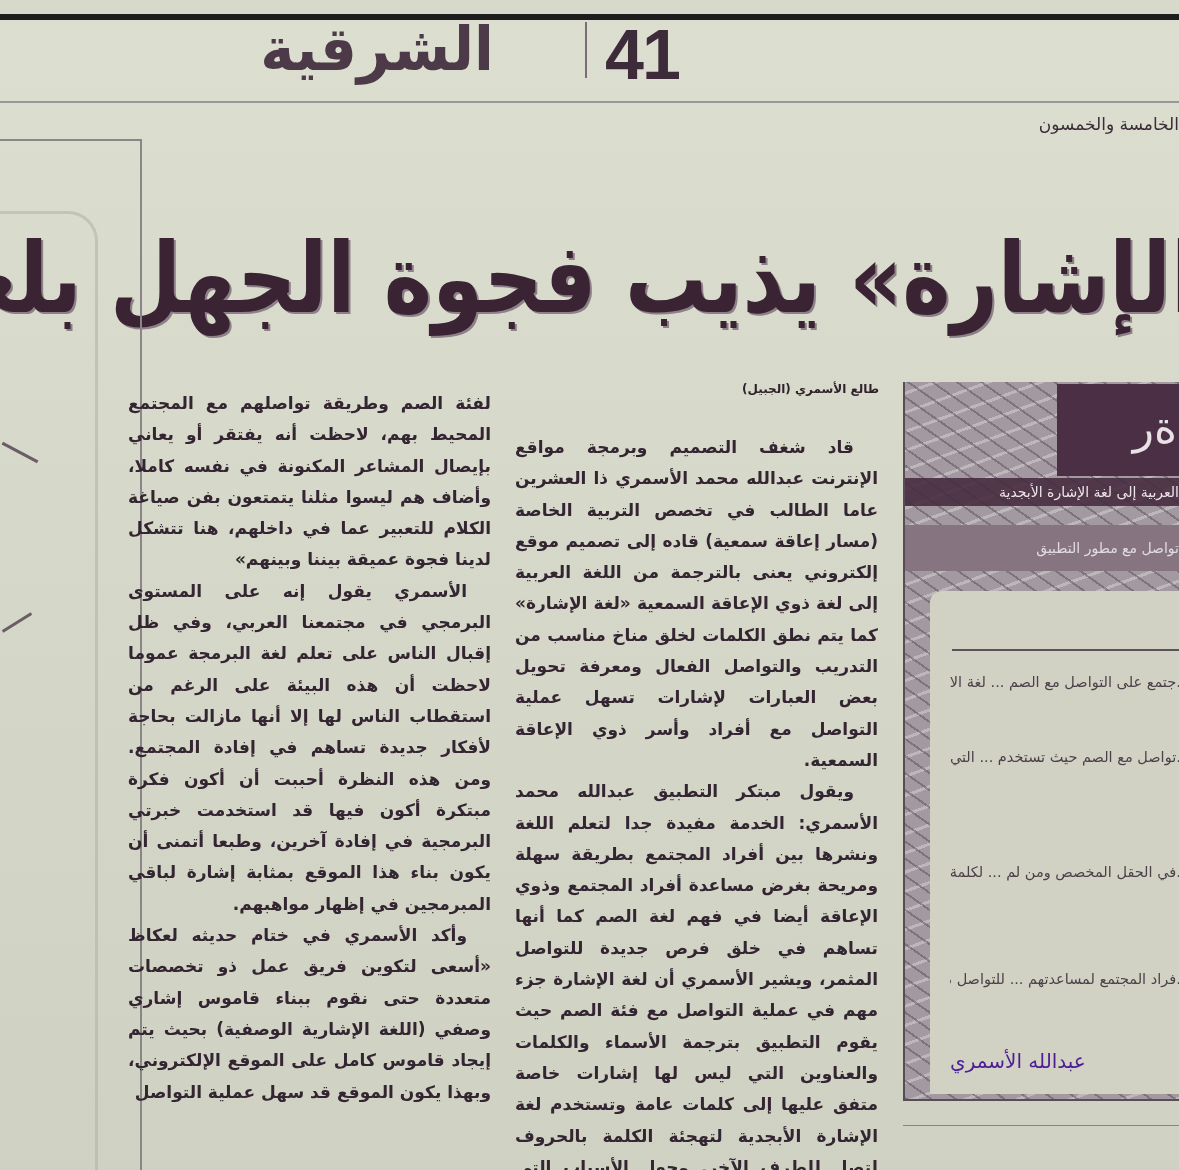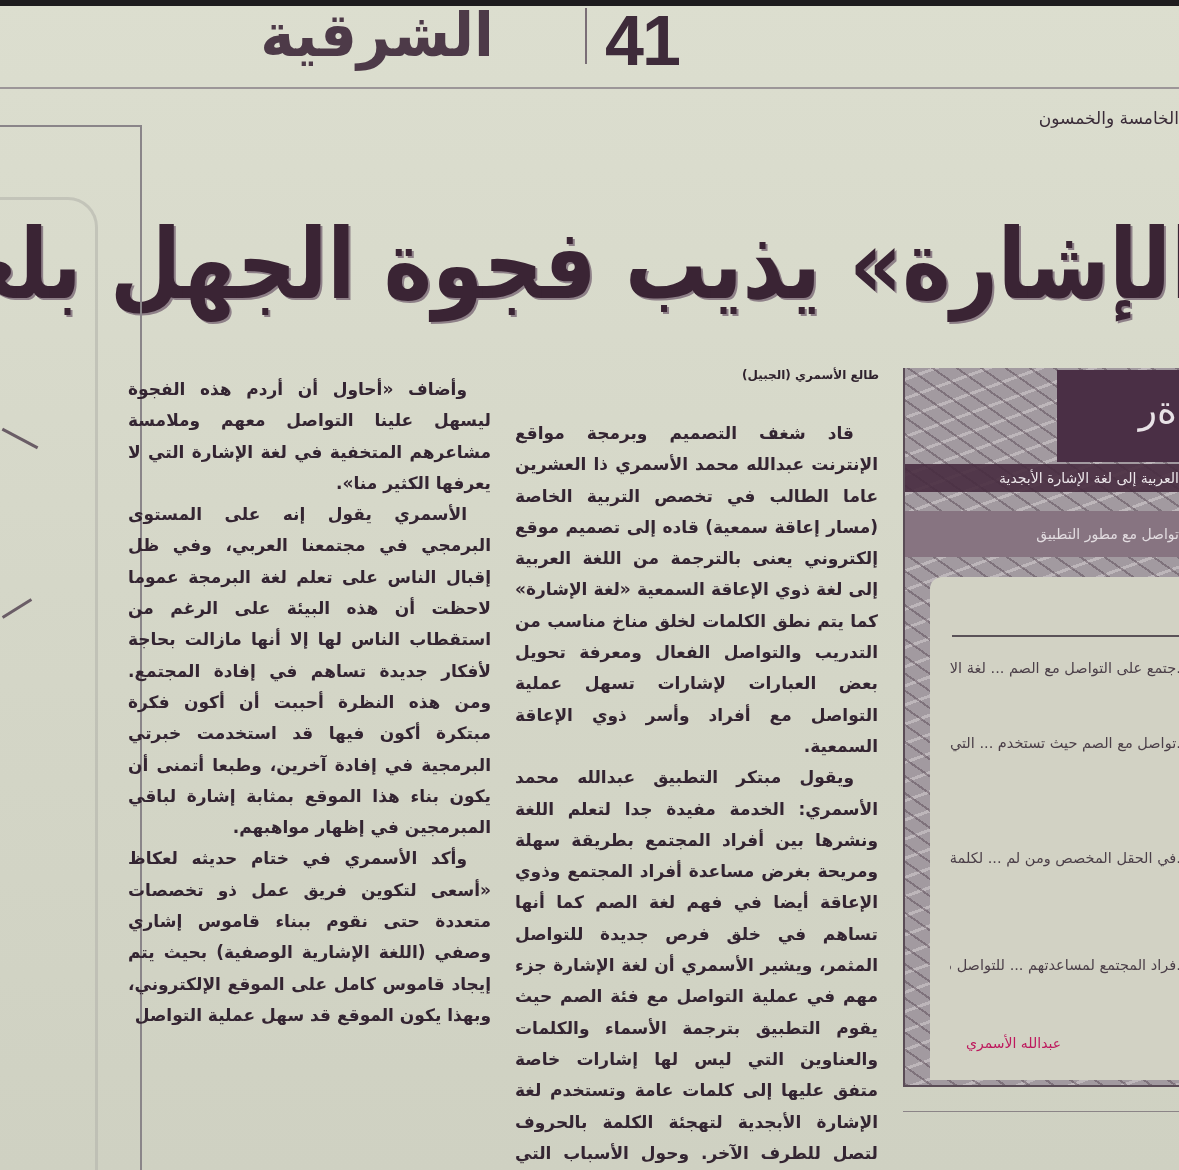--- a/index.html
+++ b/index.html
@@ -5,20 +5,21 @@
   html, body { margin: 0; padding: 0; }
   body {
     width: 1179px; height: 1170px; overflow: hidden; position: relative;
     background: #d7d9cb;
     font-family: "DejaVu Sans", sans-serif;
     color: #3a2a38;
   }
   .paper {
     position: absolute; inset: 0;
     background: linear-gradient(180deg, #dcdecf 0%, #d5d7c8 50%, #cfd1c2 100%);
+    margin-top: 14px;
   }
   .topbar { position: absolute; left: 0; top: 0; width: 1179px; height: 6px; background: #1e1c1e; }
   .section-name {
     position: absolute; left: 232px; top: 2px; width: 290px; height: 70px;
     font-size: 58px; font-weight: bold; color: #4d3a48; direction: rtl; text-align: center;
     line-height: 66px; transform: scaleY(1.05);
   }
   .vsep { position: absolute; left: 585px; top: 8px; width: 2px; height: 56px; background: #7a6e76; }
   .page-num {
     position: absolute; left: 605px; top: 0px; font-size: 70px; font-weight: bold; color: #3e2b3a;
@@ -26,21 +27,21 @@
   }
   .hrule { position: absolute; left: 0; top: 87px; width: 1179px; height: 2px; background: #9c9698; }
   .urlbar {
     position: absolute; left: 170px; top: 89px; width: 555px; height: 23px;
     background: #726a70; display: flex; align-items: center; color: #f0ede8;
   }
   .urlbar .url { font-family: "Liberation Serif", serif; font-weight: bold; font-size: 20px; padding-left: 16px; letter-spacing: 0.5px; }
   .urlbar .slash { font-size: 20px; margin: 0 8px; }
   .urlbar .issue { font-size: 15px; margin-right: 24px; }
   .urlbar .issue-lbl { font-size: 18px; font-weight: bold; direction: rtl; margin-left: auto; padding-right: 14px; }
-  .kicker-top { position: absolute; right: 0; top: 108px; font-size: 17px; direction: rtl; color: #3a2c38; }
+  .kicker-top { position: absolute; right: 0; top: 100px; font-size: 17px; direction: rtl; color: #3a2c38; }
   .subhead { position: absolute; right: 132px; top: 128px; font-size: 38px; color: #3a2436; direction: rtl; }
   .headline {
     position: absolute; right: -20px; top: 208px; font-size: 82px; font-weight: bold; color: #3a2434;
     direction: rtl; white-space: nowrap; letter-spacing: -1px; transform: scaleY(1.18); transform-origin: top right;
     text-shadow: 2px 2px 0 #8e8088;
   }
   .leftframe { position: absolute; left: 0; top: 125px; width: 140px; height: 1050px; border-right: 2px solid #8a8589; border-top: 2px solid #8a8589; }
   .leftframe .blob { position: absolute; left: 0; top: 70px; width: 95px; height: 1000px; border: 3px solid #b5b5ad; border-left: none; border-radius: 0 30px 30px 0; opacity: .6; }
   .leftframe .stroke1 { position: absolute; left: 0; top: 310px; width: 40px; height: 3px; background: #6a5d66; transform: rotate(28deg); }
   .leftframe .stroke2 { position: absolute; left: 0; top: 480px; width: 34px; height: 3px; background: #6a5d66; transform: rotate(-32deg); }
@@ -51,28 +52,28 @@
   .col p { margin: 0; }
   .col p.indent { text-indent: 24px; }
   .col-right { left: 515px; top: 418px; width: 363px; }
   .col-left { left: 128px; top: 374px; width: 363px; }
   .byline { position: absolute; right: 300px; top: 368px; font-size: 12px; font-weight: bold; direction: rtl; color: #2f222d; }
   .imgbox { position: absolute; left: 903px; top: 368px; width: 276px; height: 717px; background: #a29aa0; border-left: 2px solid #5a4c56; border-bottom: 2px solid #5a4c56; overflow: hidden; }
   .imgbox .texture { position: absolute; inset: 0; background:
       repeating-linear-gradient(35deg, rgba(60,40,55,.35) 0 2px, transparent 2px 14px),
       repeating-linear-gradient(-20deg, rgba(240,235,235,.35) 0 3px, transparent 3px 18px); }
   .imgbox .dark { position: absolute; left: 152px; top: 2px; width: 124px; height: 92px; background: #4a2f45; }
-  .imgbox .logo { position: absolute; right: 4px; top: 20px; font-size: 38px; color: #e8e2e6; direction: rtl; }
+  .imgbox .logo { position: absolute; right: 4px; top: 20px; font-size: 44px; color: #e8e2e6; direction: rtl; }
   .imgbox .band1 { position: absolute; left: 0; top: 96px; width: 276px; height: 28px; background: rgba(72,44,64,.9); color: #ece6ea; font-size: 14px; direction: rtl; text-align: right; line-height: 28px; padding-right: 2px; box-sizing: border-box; }
   .imgbox .band2 { position: absolute; left: 0; top: 143px; width: 276px; height: 46px; background: #877481; color: #e2dce0; font-size: 14px; direction: rtl; text-align: right; line-height: 46px; padding-right: 2px; box-sizing: border-box; }
   .panel { position: absolute; left: 930px; top: 577px; width: 260px; height: 503px; background: #d2d2c4; border-radius: 12px 0 0 0; }
   .panel .line { position: absolute; left: 22px; top: 58px; width: 240px; height: 2px; background: #5a5258; }
   .panel .para { position: absolute; right: 0; left: 20px; direction: rtl; text-align: right; font-size: 14.5px; line-height: 26px; color: #4b3f48; white-space: nowrap; overflow: hidden; }
   .panel .p1 { top: 78px; } .panel .p2 { top: 153px; } .panel .p3 { top: 268px; } .panel .p4 { top: 375px; }
-  .panel .sig { position: absolute; left: 36px; top: 458px; font-size: 14px; direction: rtl; color: #be185d; }
+  .panel .sig { position: absolute; left: 20px; top: 458px; font-size: 20px; direction: rtl; color: #4c1d95; }
   .bottomrule { position: absolute; left: 903px; top: 1111px; width: 276px; height: 1px; background: #8b8487; }
 </style>
 </head>
 <body>
 
 <div class="paper">
   <div class="topbar"></div>
 
   <div class="section-name">الشرقية</div>
   <div class="vsep"></div>
@@ -90,21 +91,21 @@
   </div>
 
   <div class="byline">طالع الأسمري (الجبيل)</div>
 
   <div class="col col-right">
     <p class="indent">قاد شغف التصميم وبرمجة مواقع الإنترنت عبدالله محمد الأسمري ذا العشرين عاما الطالب في تخصص التربية الخاصة (مسار إعاقة سمعية) قاده إلى تصميم موقع إلكتروني يعنى بالترجمة من اللغة العربية إلى لغة ذوي الإعاقة السمعية «لغة الإشارة» كما يتم نطق الكلمات لخلق مناخ مناسب من التدريب والتواصل الفعال ومعرفة تحويل بعض العبارات لإشارات تسهل عملية التواصل مع أفراد وأسر ذوي الإعاقة السمعية.</p>
     <p class="indent">ويقول مبتكر التطبيق عبدالله محمد الأسمري: الخدمة مفيدة جدا لتعلم اللغة ونشرها بين أفراد المجتمع بطريقة سهلة ومريحة بغرض مساعدة أفراد المجتمع وذوي الإعاقة أيضا في فهم لغة الصم كما أنها تساهم في خلق فرص جديدة للتواصل المثمر، ويشير الأسمري أن لغة الإشارة جزء مهم في عملية التواصل مع فئة الصم حيث يقوم التطبيق بترجمة الأسماء والكلمات والعناوين التي ليس لها إشارات خاصة متفق عليها إلى كلمات عامة وتستخدم لغة الإشارة الأبجدية لتهجئة الكلمة بالحروف لتصل للطرف الآخر. وحول الأسباب التي دعته لتصميم التطبيق وبناء موقع الكتروني خاص بذلك قال: من خلال نظرته</p>
   </div>
 
   <div class="col col-left">
-    <p class="indent">وأضاف «أحاول أن أردم هذه الفجوة ليسهل علينا التواصل معهم وملامسة مشاعرهم المتخفية في لغة الإشارة التي لا يعرفها الكثير منا».</p>
+    <p>لفئة الصم وطريقة تواصلهم مع المجتمع المحيط بهم، لاحظت أنه يفتقر أو يعاني بإيصال المشاعر المكنونة في نفسه كاملا، وأضاف هم ليسوا مثلنا يتمتعون بفن صياغة الكلام للتعبير عما في داخلهم، هنا تتشكل لدينا فجوة عميقة بيننا وبينهم»</p>
     <p class="indent">الأسمري يقول إنه على المستوى البرمجي في مجتمعنا العربي، وفي ظل إقبال الناس على تعلم لغة البرمجة عموما لاحظت أن هذه البيئة على الرغم من استقطاب الناس لها إلا أنها مازالت بحاجة لأفكار جديدة تساهم في إفادة المجتمع. ومن هذه النظرة أحببت أن أكون فكرة مبتكرة أكون فيها قد استخدمت خبرتي البرمجية في إفادة آخرين، وطبعا أتمنى أن يكون بناء هذا الموقع بمثابة إشارة لباقي المبرمجين في إظهار مواهبهم.</p>
     <p class="indent">وأكد الأسمري في ختام حديثه لعكاظ «أسعى لتكوين فريق عمل ذو تخصصات متعددة حتى نقوم ببناء قاموس إشاري وصفي (اللغة الإشارية الوصفية) بحيث يتم إيجاد قاموس كامل على الموقع الإلكتروني، وبهذا يكون الموقع قد سهل عملية التواصل</p>
   </div>
 
   <div class="imgbox">
     <div class="texture"></div>
     <div class="dark"></div>
     <div class="logo">ةر</div>
     <div class="band1">العربية إلى لغة الإشارة الأبجدية</div>
     <div class="band2">تواصل مع مطور التطبيق</div>

